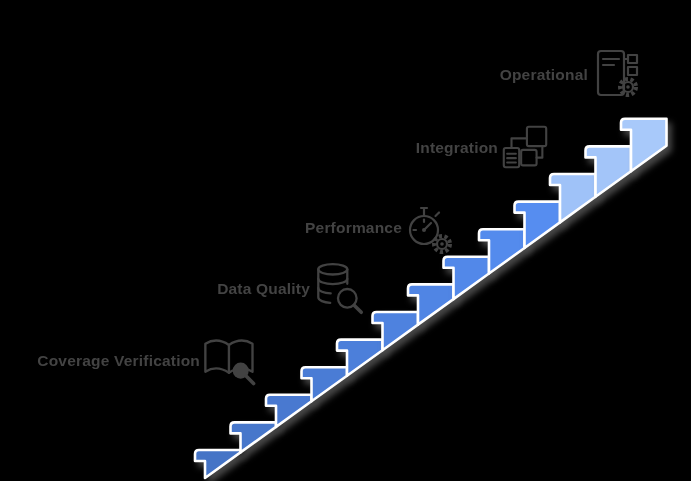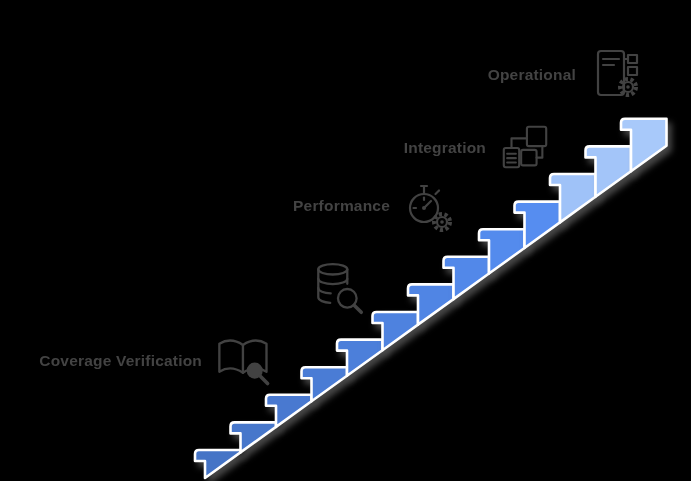--- a/index.html
+++ b/index.html
@@ -17,21 +17,20 @@
   .step-piece{
     stroke:#fff;
     stroke-width:2.6;
     stroke-linejoin:round;
     filter:drop-shadow(4px 5px 3px rgba(128,128,128,0.55));
   }
   .level{
     position:absolute;
     display:flex;
     align-items:center;
-    gap:12px;
   }
   .level-label{
     color:#434343;
     font-size:15.5px;
     font-weight:600;
     letter-spacing:.2px;
     white-space:nowrap;
   }
   .icon{display:block;}
   .icon *{
@@ -40,23 +39,23 @@
     fill:none;
     stroke-linecap:round;
     stroke-linejoin:round;
   }
   .icon .fill{fill:#424242;stroke:none;}
   .icon .teeth{stroke-width:4;stroke-linecap:butt;}
   .icon .thick{stroke-width:3.4;}
   
   .level-operational { top:46px;  right:47px;  }
   .level-integration { top:120px; right:139px;justify-content:space-between; }
-  .level-performance { top:177px; right:233px; }
+  .level-performance { top:199px; right:233px; }
   .level-dataquality { top:259px; right:323px; }
-  .level-coverage    { top:330px; right:417px; }
+  .level-coverage    { top:330px; right:431px; }
 </style>
 </head>
 <body>
 
 <div id="stage" style="background: rgb(0, 0, 0);">
 
   <svg id="stairs-svg" width="691" height="481">
       <path d="M 205 478.0
                L 205 461.0
                L 195 461.0
@@ -154,20 +153,21 @@
     <span class="level-label">Coverage Verification</span>
     <svg class="icon" width="60" height="62" viewBox="0 0 56 56">
       <path d="M5 12 C13 7 21 9 27 13 C33 9 41 7 49 12 L49 38 C41 33 33 35 27 39 C21 35 13 33 5 38 Z"></path>
       <line x1="27" y1="13" x2="27" y2="39"></line>
       <circle class="fill" cx="38" cy="37" r="7.5"></circle>
       <line class="thick" x1="43.5" y1="42.5" x2="50" y2="49"></line>
     </svg>
   </div>
 
   <div class="level level-dataquality">
+    <span class="level-label">Data Quality</span>
     <svg class="icon" width="58" height="60" viewBox="0 0 56 56">
       <ellipse cx="22" cy="9" rx="14" ry="5"></ellipse>
       <path d="M8 9 L8 36 C8 39 13.5 41 19.5 41.4"></path>
       <path d="M36 9 L36 23"></path>
       <path d="M8 18 C8 21 14.5 23.2 22 23.2 C29.5 23.2 36 21 36 18"></path>
       <path d="M8 27 C8 30 13.5 32 20 32.3"></path>
       <circle cx="36" cy="37" r="9"></circle>
       <line class="thick" x1="42.6" y1="43.6" x2="49.5" y2="50.5"></line>
     </svg>
   </div>

